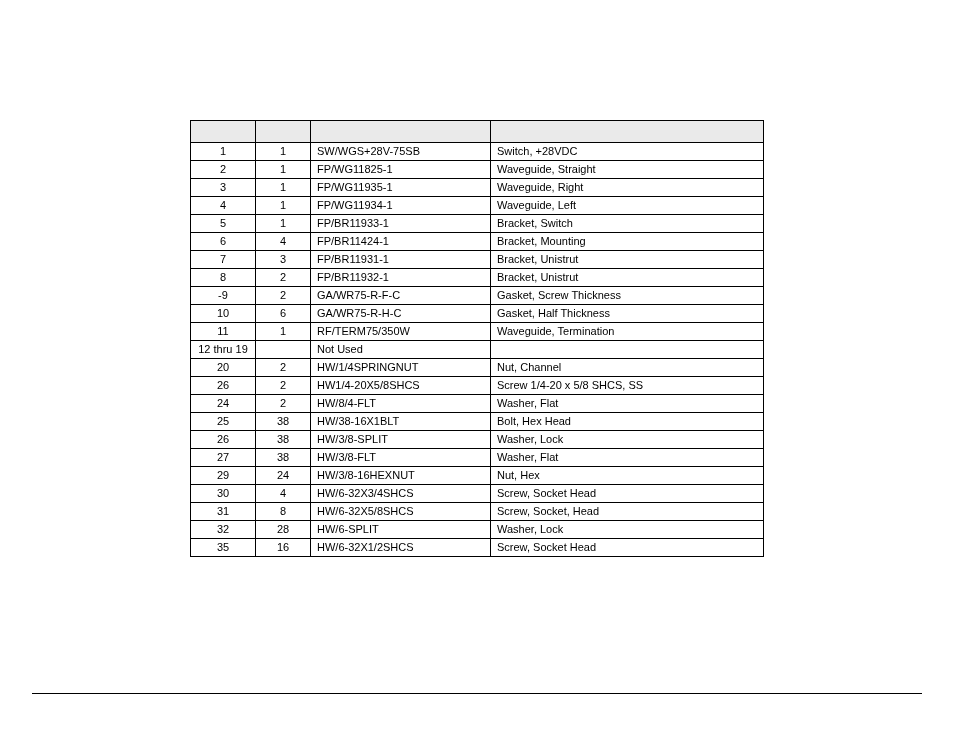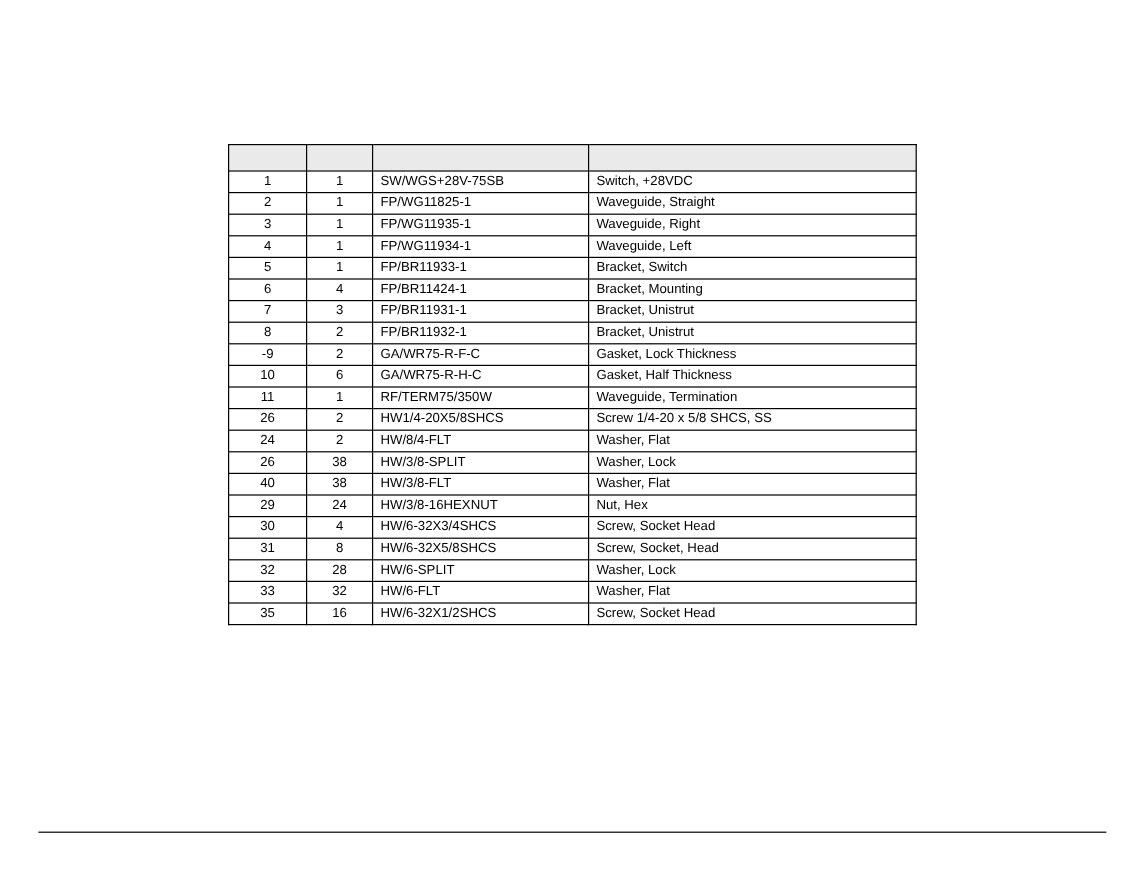--- a/index.html
+++ b/index.html
@@ -116,54 +116,72 @@
         <tr>
           <td class="item">8</td>
           <td class="qty">2</td>
           <td>FP/BR11932-1</td>
           <td>Bracket, Unistrut</td>
         </tr>
         <tr>
           <td class="item">-9</td>
           <td class="qty">2</td>
           <td>GA/WR75-R-F-C</td>
-          <td>Gasket, Lock Thickness</td>
+          <td>Gasket, Screw Thickness</td>
         </tr>
         <tr>
           <td class="item">10</td>
           <td class="qty">6</td>
           <td>GA/WR75-R-H-C</td>
           <td>Gasket, Half Thickness</td>
         </tr>
         <tr>
           <td class="item">11</td>
           <td class="qty">1</td>
           <td>RF/TERM75/350W</td>
           <td>Waveguide, Termination</td>
         </tr>
         <tr>
+          <td class="item">12 thru 19</td>
+          <td class="qty"></td>
+          <td>Not Used</td>
+          <td></td>
+        </tr>
+        <tr>
+          <td class="item">20</td>
+          <td class="qty">2</td>
+          <td>HW/1/4SPRINGNUT</td>
+          <td>Nut, Channel</td>
+        </tr>
+        <tr>
           <td class="item">26</td>
           <td class="qty">2</td>
           <td>HW1/4-20X5/8SHCS</td>
           <td>Screw 1/4-20 x 5/8 SHCS, SS</td>
         </tr>
         <tr>
           <td class="item">24</td>
           <td class="qty">2</td>
           <td>HW/8/4-FLT</td>
           <td>Washer, Flat</td>
+        </tr>
+        <tr>
+          <td class="item">25</td>
+          <td class="qty">38</td>
+          <td>HW/38-16X1BLT</td>
+          <td>Bolt, Hex Head</td>
         </tr>
         <tr>
           <td class="item">26</td>
           <td class="qty">38</td>
           <td>HW/3/8-SPLIT</td>
           <td>Washer, Lock</td>
         </tr>
         <tr>
-          <td class="item">40</td>
+          <td class="item">27</td>
           <td class="qty">38</td>
           <td>HW/3/8-FLT</td>
           <td>Washer, Flat</td>
         </tr>
         <tr>
           <td class="item">29</td>
           <td class="qty">24</td>
           <td>HW/3/8-16HEXNUT</td>
           <td>Nut, Hex</td>
         </tr>
@@ -177,26 +195,20 @@
           <td class="item">31</td>
           <td class="qty">8</td>
           <td>HW/6-32X5/8SHCS</td>
           <td>Screw, Socket, Head</td>
         </tr>
         <tr>
           <td class="item">32</td>
           <td class="qty">28</td>
           <td>HW/6-SPLIT</td>
           <td>Washer, Lock</td>
-        </tr>
-        <tr>
-          <td class="item">33</td>
-          <td class="qty">32</td>
-          <td>HW/6-FLT</td>
-          <td>Washer, Flat</td>
         </tr>
         <tr>
           <td class="item">35</td>
           <td class="qty">16</td>
           <td>HW/6-32X1/2SHCS</td>
           <td>Screw, Socket Head</td>
         </tr>
       </tbody>
   </table>
   <div class="footer-rule"></div>

